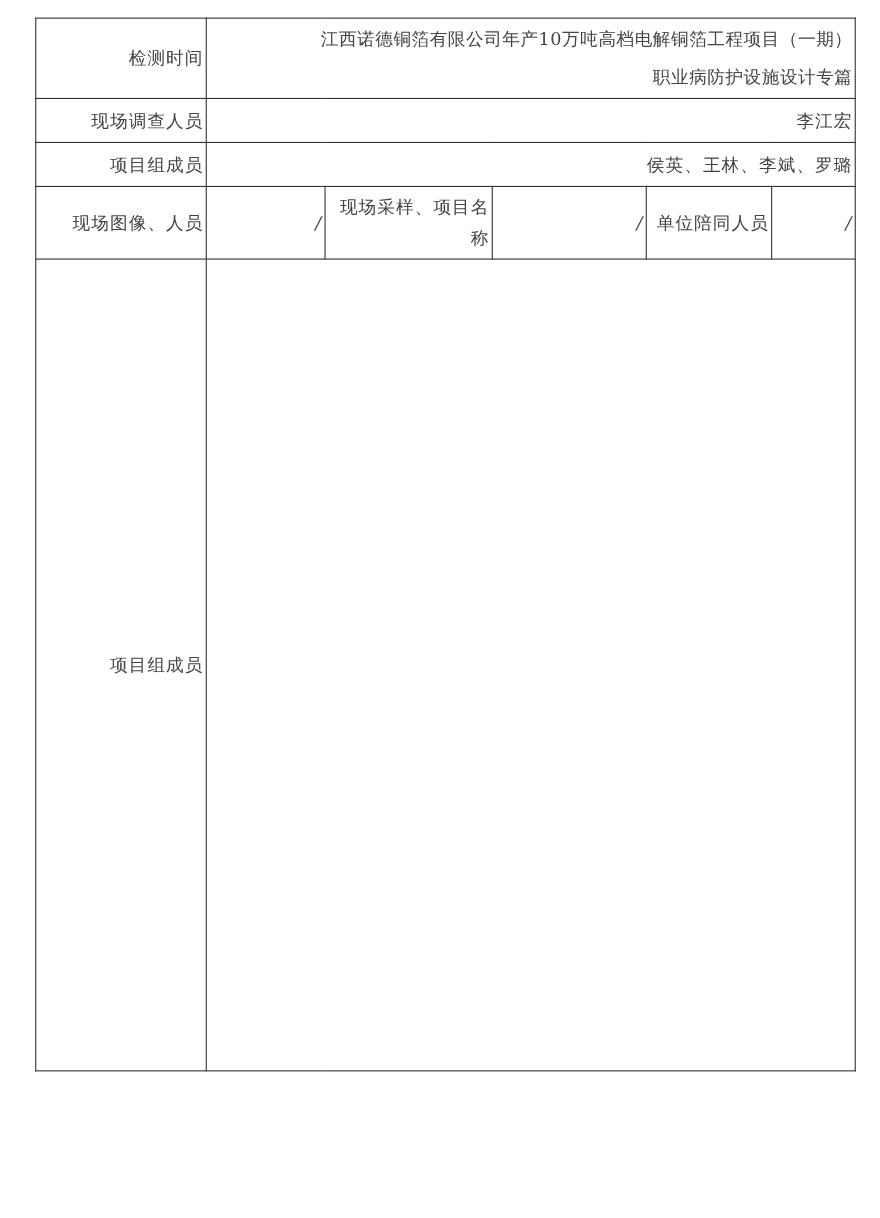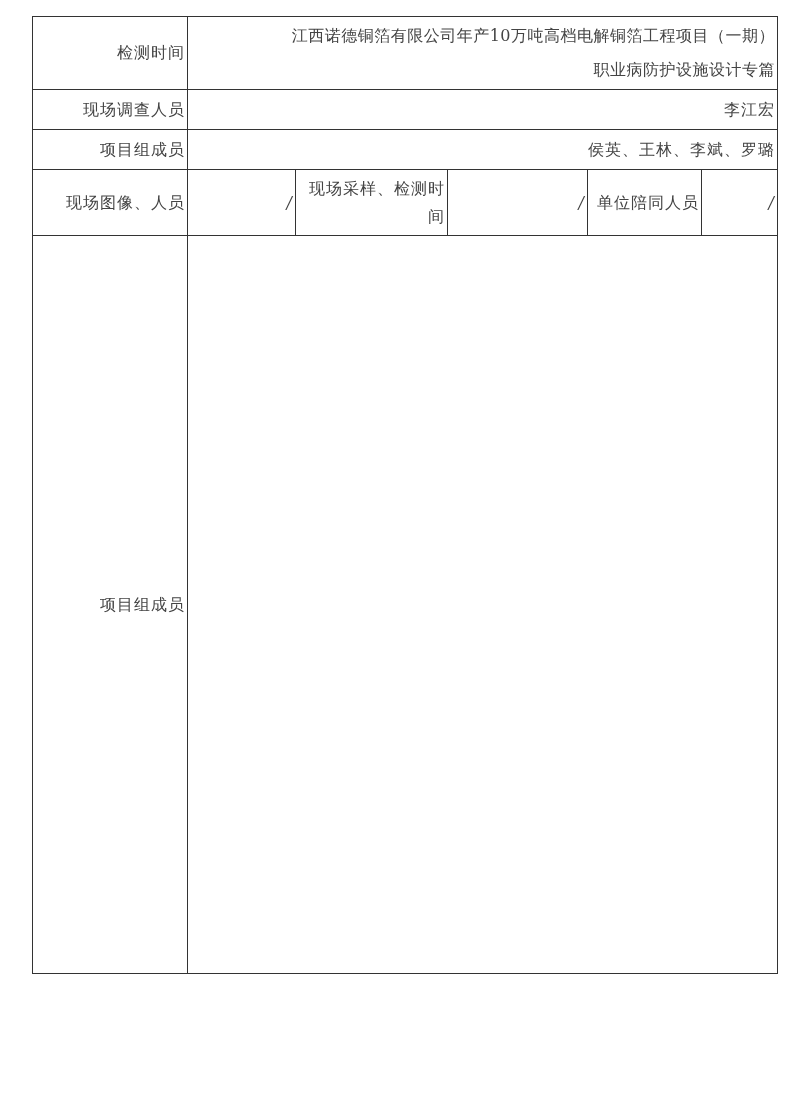--- a/index.html
+++ b/index.html
@@ -43,21 +43,21 @@
     <td>现场调查人员</td>
     <td colspan="5">李江宏</td>
   </tr>
   <tr style="height:40px">
     <td>项目组成员</td>
     <td colspan="5">侯英、王林、李斌、罗璐</td>
   </tr>
   <tr style="height:66px">
     <td>现场图像、人员</td>
     <td class="slash">/</td>
-    <td>现场采样、检测时间</td>
+    <td>现场采样、项目名称</td>
     <td class="slash">/</td>
     <td>单位陪同人员</td>
     <td class="slash">/</td>
   </tr>
   <tr style="height:738px">
     <td>项目组成员</td>
     <td colspan="5" class="photo"></td>
   </tr>
 </tbody>
   </table>

